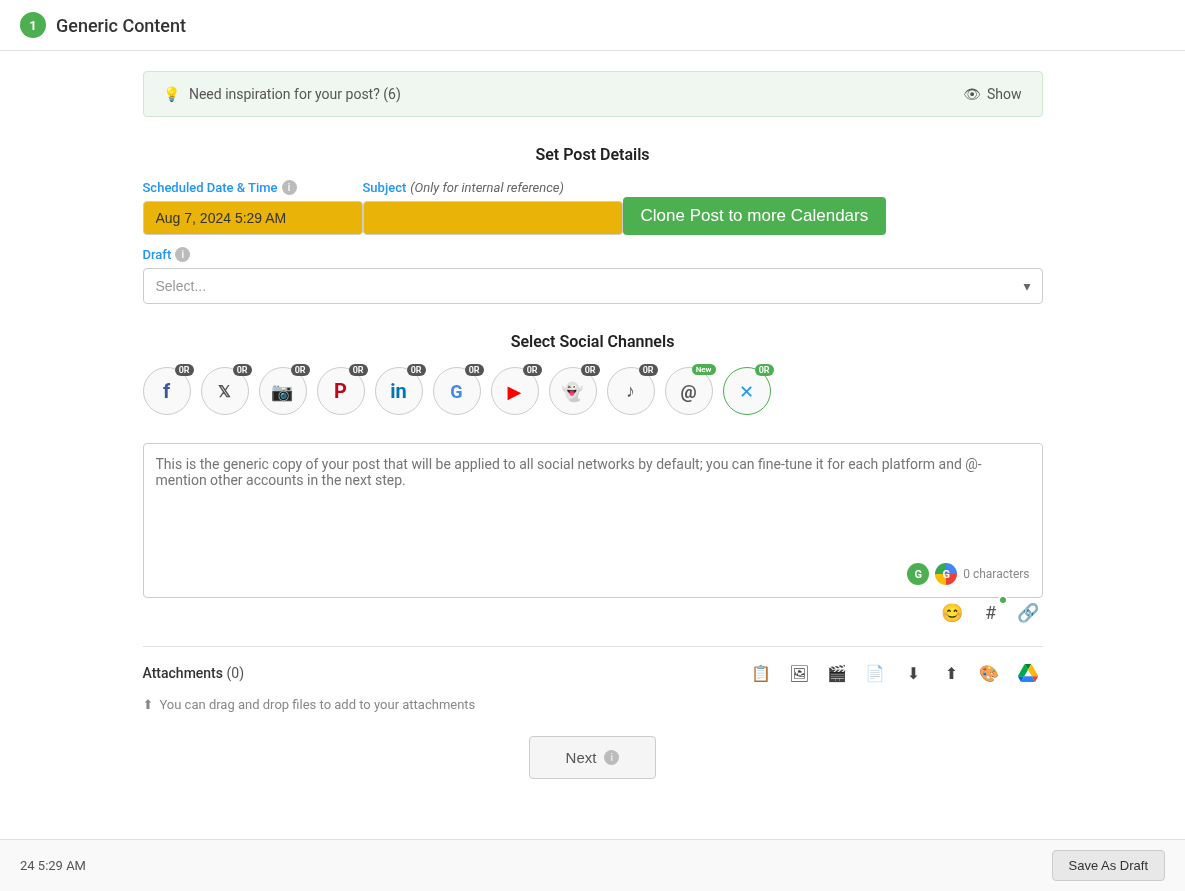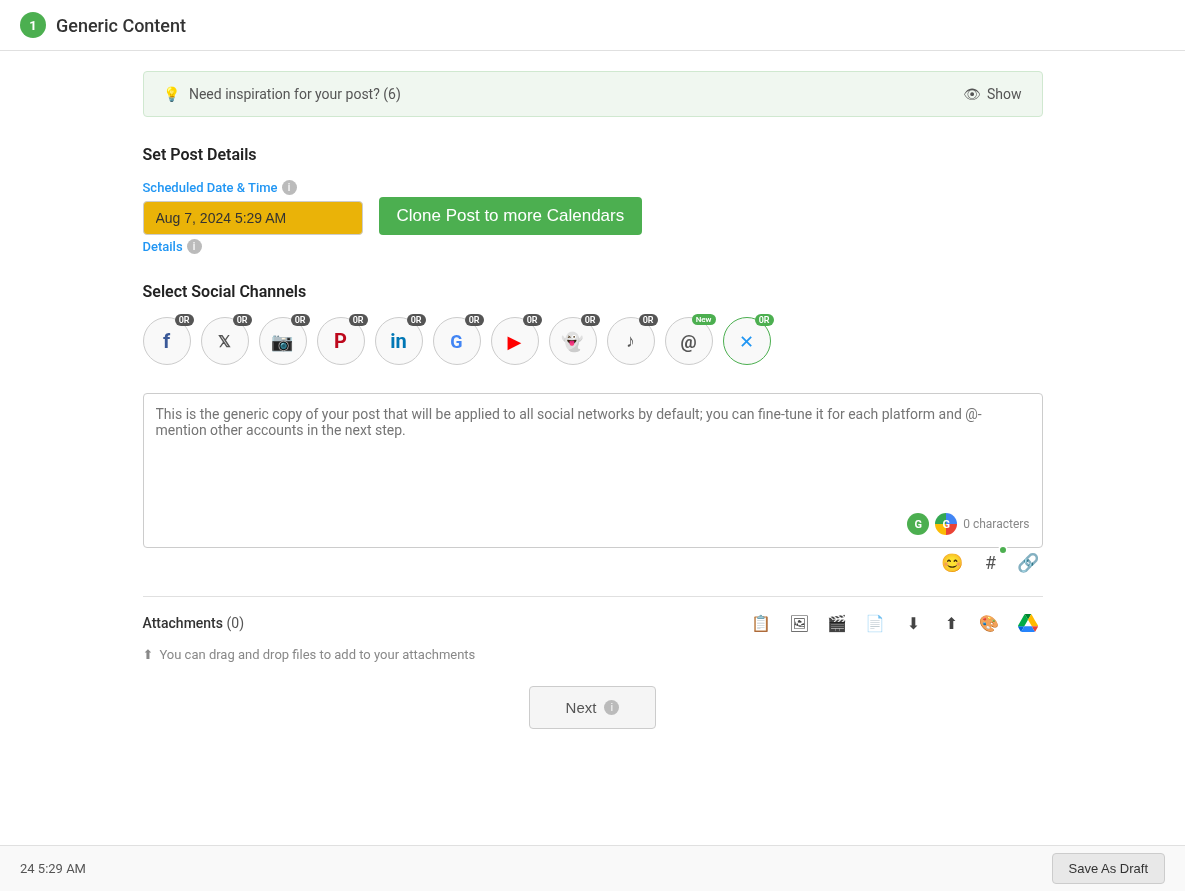--- a/index.html
+++ b/index.html
@@ -74,28 +74,28 @@
       font-size: 14px;
       cursor: pointer;
     }
 
     
     .section-title {
       font-size: 16px;
       font-weight: 600;
       color: #222;
       margin-bottom: 16px;
+      text-align: center;
     }
 
     
     .post-details-row {
       display: flex;
-      gap: 16px;
       align-items: flex-end;
-      margin-bottom: 4px;
+      margin-bottom: 12px;
     }
     .field-group {
       display: flex;
       flex-direction: column;
       gap: 6px;
     }
     .field-label {
       font-size: 13px;
       color: #2196f3;
       font-weight: 500;
@@ -317,21 +317,21 @@
       align-items: center;
       gap: 8px;
     }
 
     
     .footer {
       position: fixed;
       bottom: 0;
       left: 0;
       right: 0;
-      height: 46px;
+      height: 52px;
       background: #f9f9f9;
       border-top: 1px solid #e0e0e0;
       display: flex;
       align-items: center;
       justify-content: space-between;
       padding: 0 20px;
     }
     .footer-time {
       font-size: 13px;
       color: #555;
@@ -390,28 +390,40 @@
   <div class="post-details-row">
 
     <div class="field-group">
       <div class="field-label">
         <span>Scheduled Date &amp; Time</span>
         <span class="info-icon">i</span>
       </div>
       <input type="text" class="text-input date-input" value="Aug 7, 2024 5:29 AM" style="">
     </div>
 
+    <div class="field-group">
+      <div class="field-label">
+        <span>Subject</span>
+        <span class="italic">(Only for internal reference)</span>
+      </div>
+      <input type="text" class="text-input subject-input" style="">
+    </div>
 
     <button class="clone-btn">Clone Post to more Calendars</button>
   </div>
 
   <div class="labels-section">
     <div class="labels-label">
-      <span>Details</span>
+      <span>Draft</span>
       <span class="info-icon">i</span>
+    </div>
+    <div class="select-wrapper">
+      <select class="select-dropdown">
+        <option value="">Select...</option>
+      </select>
     </div>
   </div>
 
   <div class="social-channels">
     <div class="section-title">Select Social Channels</div>
     <div class="channels-row">
 
       <div class="channel-icon">
         <span class="fb-icon" style="font-size:20px; font-weight:bold;">f</span>
         <span class="channel-badge">0R</span>

